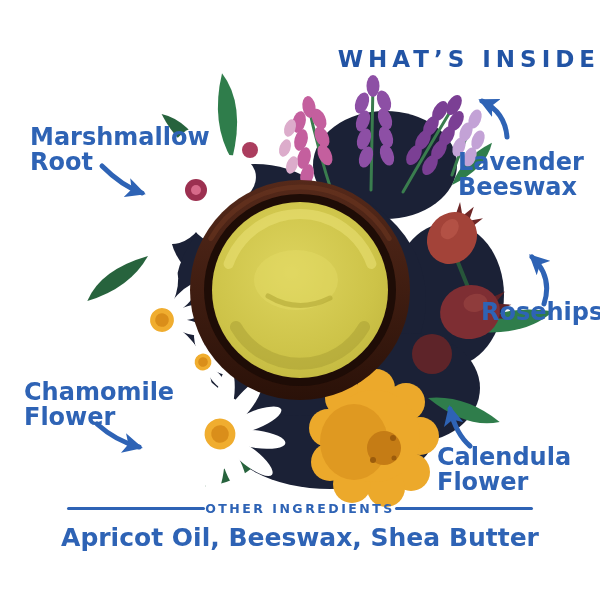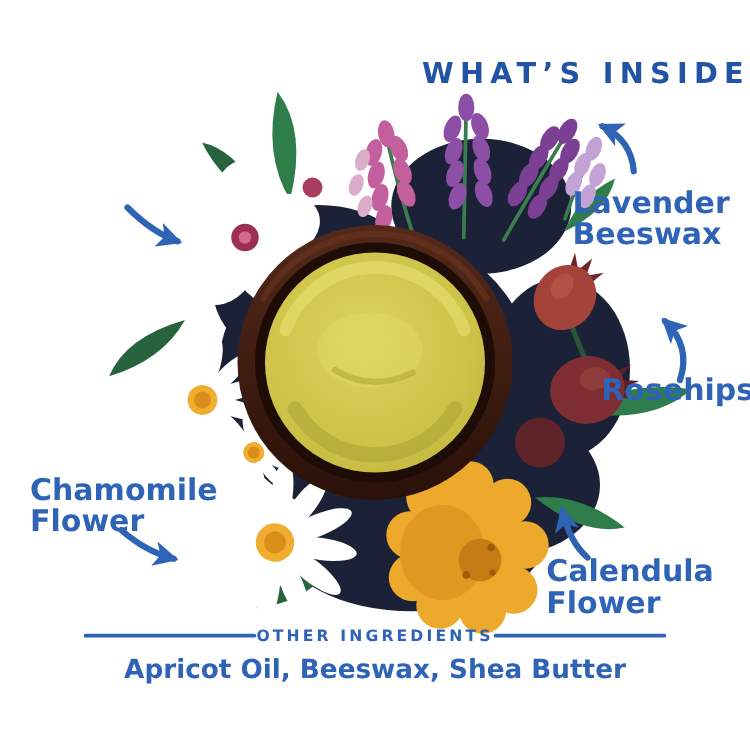--- a/index.html
+++ b/index.html
@@ -13,21 +13,21 @@
   .lbl-marshmallow{left:30px;top:125px;}
   .lbl-lavender{left:458px;top:150px;}
   .lbl-rosehips{left:481px;top:300px;}
   .lbl-chamomile{left:24px;top:380px;}
   .lbl-calendula{left:437px;top:445px;}
   .other{position:absolute;top:501px;left:0;right:0;display:flex;align-items:center;
          justify-content:center;}
   .other .rule{width:138px;height:3px;border-radius:2px;background:#2e63b5;}
   .other .txt{font-size:12.5px;font-weight:bold;letter-spacing:2.5px;color:#2e63b5;}
   .ingredients{position:absolute;top:523px;left:0;right:0;text-align:center;
-               font-size:21px;font-weight:bold;color:#2e63b5;}
+               font-size:25px;font-weight:bold;color:#2e63b5;}
 </style>
 </head>
 <body>
 
 <div class="canvas">
 
   <svg class="art" width="600" height="600" viewBox="0 0 600 600" aria-hidden="true">
     <defs>
       <linearGradient id="jarRim" x1="0" y1="0" x2="0" y2="1">
         <stop offset="0" stop-color="#55291a"></stop>
@@ -200,20 +200,22 @@
       <path d="M 102 166 Q 122 186 142 193" marker-end="url(#ah)"></path>
       <path d="M 507 137 Q 505 112 482 101" marker-end="url(#ah)"></path>
       <path d="M 544 304 Q 553 277 532 257" marker-end="url(#ah)"></path>
       <path d="M 97 424 Q 116 441 139 447" marker-end="url(#ah)"></path>
       <path d="M 470 446 Q 456 434 450 409" marker-end="url(#ah)"></path>
     </g>
   </svg>
 
   <div class="title">WHAT’S INSIDE</div>
 
+  <div class="callout lbl-marshmallow">Marshmallow
+Root</div>
   <div class="callout lbl-lavender">Lavender
 Beeswax</div>
   <div class="callout lbl-rosehips">Rosehips</div>
   <div class="callout lbl-chamomile">Chamomile
 Flower</div>
   <div class="callout lbl-calendula">Calendula
 Flower</div>
 
   <div class="other">
     <span class="rule"></span>

